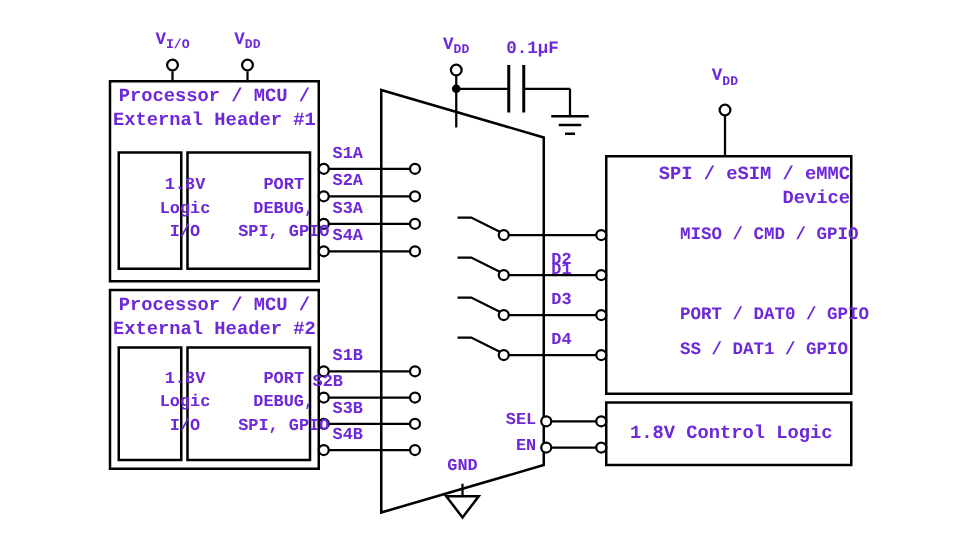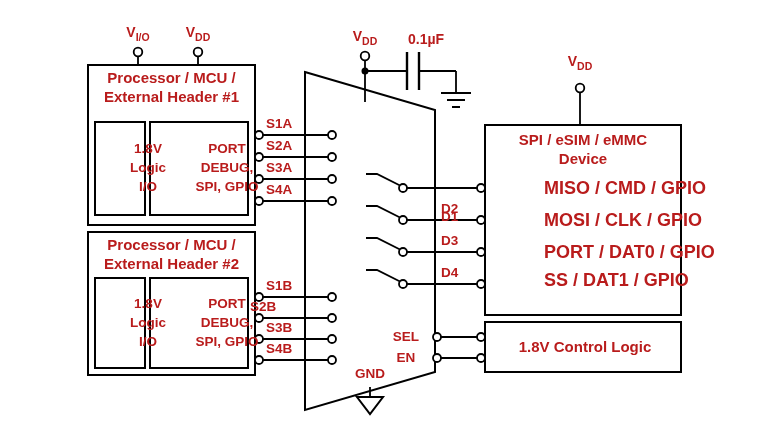--- a/index.html
+++ b/index.html
@@ -6,27 +6,27 @@
   html,body { background:#ffffff; }
   body {
     width:767px; height:433px;
     font-family:"Liberation Sans", sans-serif;
     position:relative; overflow:hidden; color:#000;
   }
   .diagram { position:absolute; left:0; top:0; width:767px; height:433px; }
   svg.wires { position:absolute; left:0; top:0; }
   .lbl {
     position:absolute; font-weight:bold; font-size:13.5px;
-    line-height:16px; white-space:nowrap; color:#b91c1c;
+    line-height:16px; white-space:nowrap; color:#6d28d9;font-family:Liberation Mono, monospace;
   }
   .lbl.title { font-size:15px; line-height:19px; }
-  .lbl.pin   { font-size:18px;padding-left:44px; }
+  .lbl.pin   { font-size:14px;padding-left:44px; }
   .lbl.block { line-height:19px; text-align:center;margin-left:28px; }
   .lbl.ctr   { text-align:center; }
-  .lbl.rt    { text-align:center; }
+  .lbl.rt    { text-align:right; }
   .lbl.pwr   { font-size:14px; }
   sub { font-size:10.5px; font-weight:bold; }
 </style>
 </head>
 <body>
 
 <div class="diagram">
 
   <svg class="wires" width="767" height="433" viewBox="0 0 767 433" xmlns="http://www.w3.org/2000/svg">
     <g stroke="#000000" stroke-width="2" fill="none">
@@ -178,26 +178,25 @@
   <div class="lbl" style="left:266px;top:341px;">S4B</div>
 
   <div class="lbl" style="left:441px;top:169px;margin-top:40px;">D1</div>
   <div class="lbl" style="left:441px;top:201px;">D2</div>
   <div class="lbl" style="left:441px;top:233px;">D3</div>
   <div class="lbl" style="left:441px;top:265px;">D4</div>
 
   <div class="lbl rt" style="left:383px;top:329px;width:46px;">SEL</div>
   <div class="lbl rt" style="left:383px;top:350px;width:46px;">EN</div>
 
-  <div class="lbl title ctr" style="left:486px;top:130px;width:194px;">
+  <div class="lbl title ctr" style="left:486px;top:130px;width:194px;text-align:right;">
     <div>SPI / eSIM / eMMC</div>
     <div>Device</div>
   </div>
   <div class="lbl pin" style="left:500px;top:180px;">MISO / CMD / GPIO</div>
-  <div class="lbl pin" style="left:500px;top:212px;">MOSI / CLK / GPIO</div>
   <div class="lbl pin" style="left:500px;top:244px;">PORT / DAT0 / GPIO</div>
   <div class="lbl pin" style="left:500px;top:272px;">SS / DAT1 / GPIO</div>
 
   <div class="lbl title ctr" style="left:486px;top:337px;width:198px;">
     <div>1.8V Control Logic</div>
   </div>
 
 </div>
 
 </body></html>

